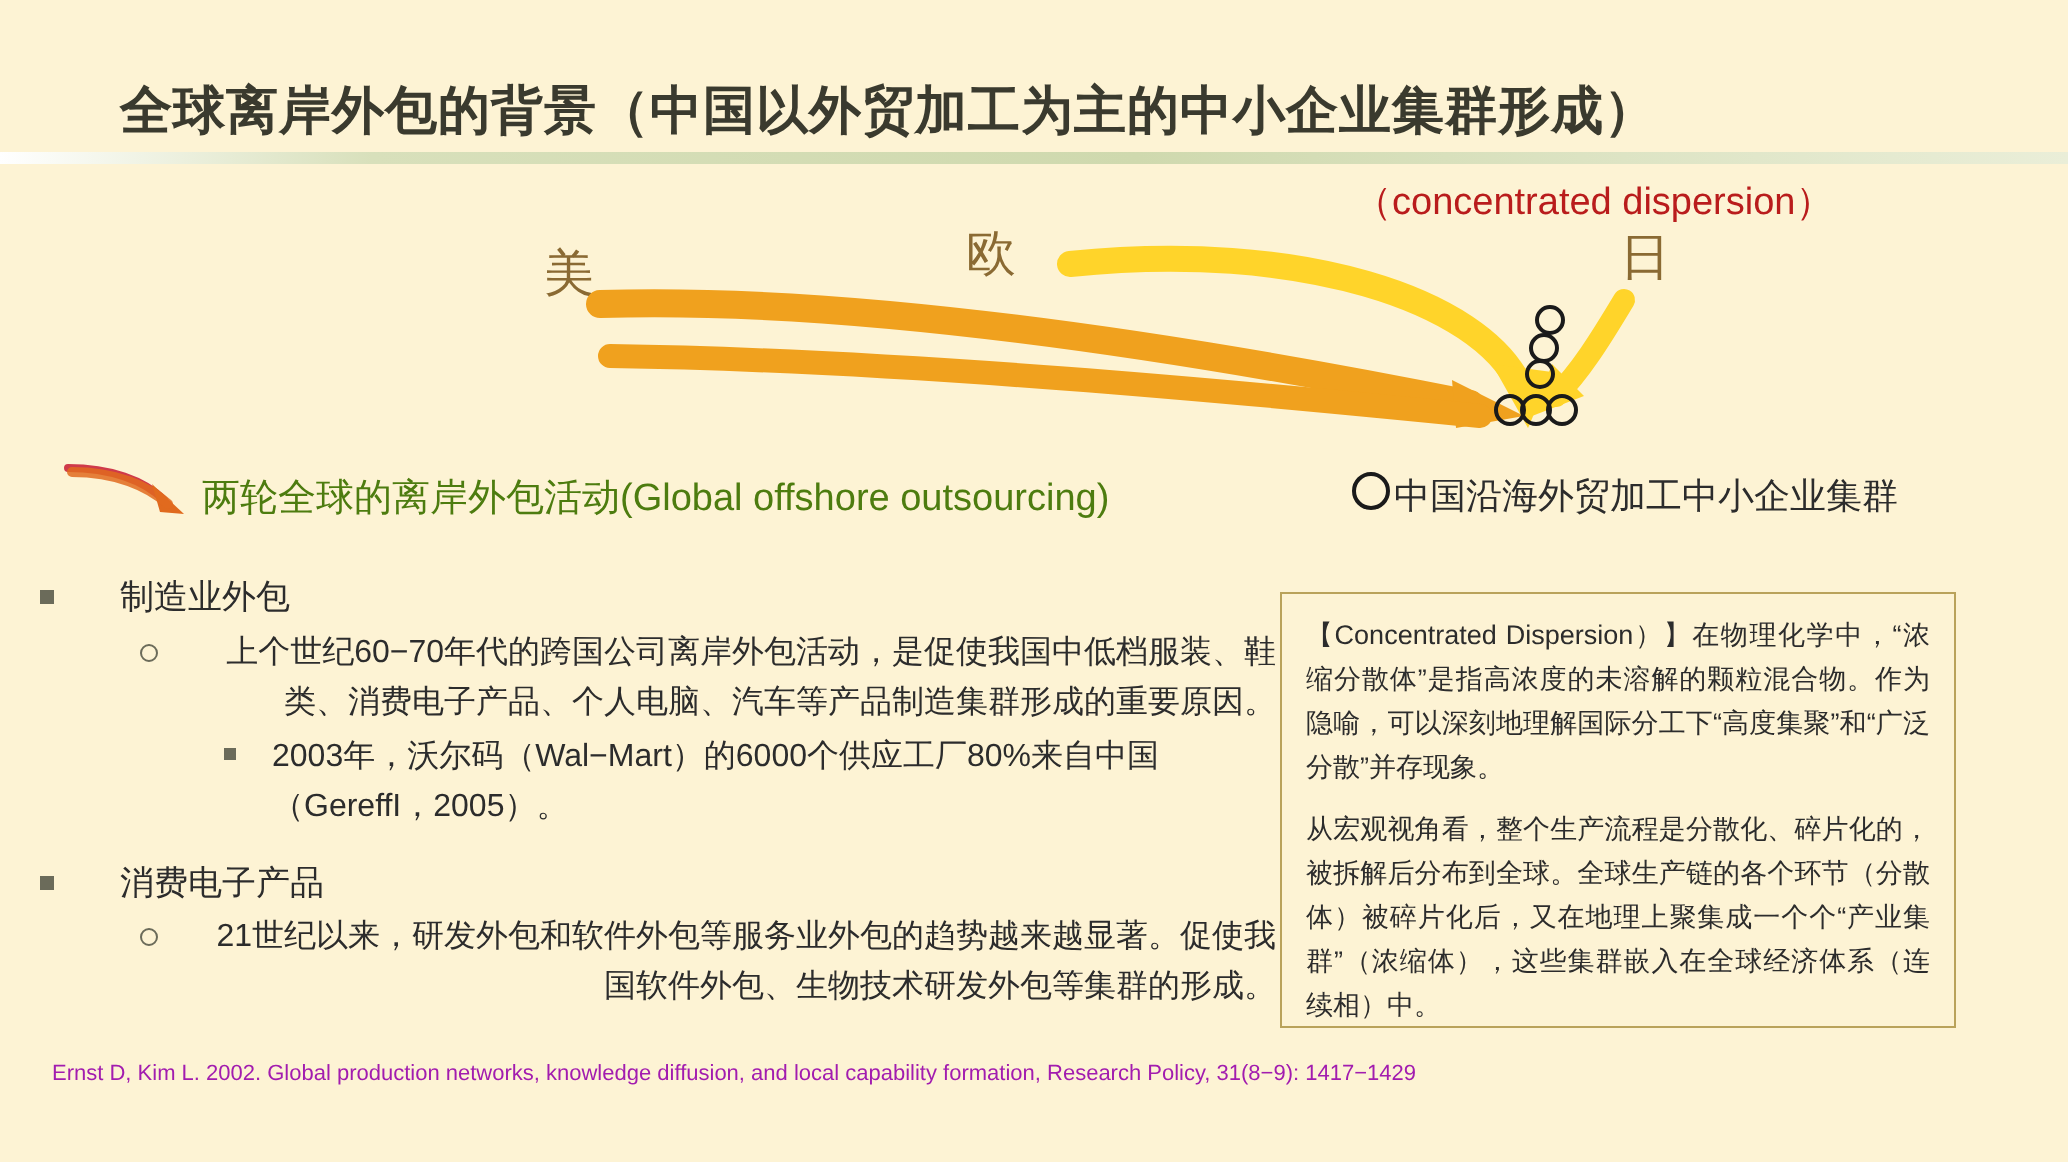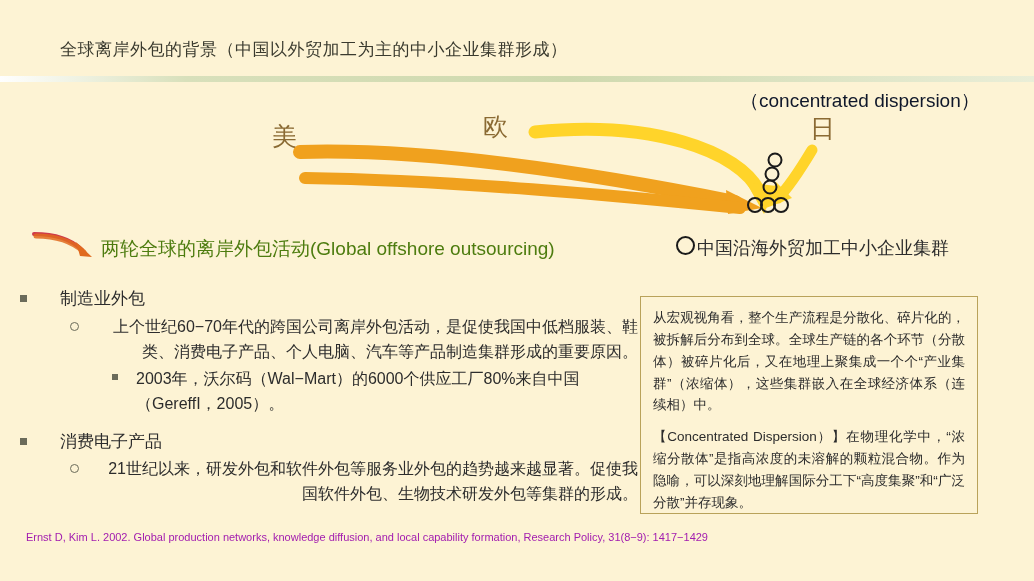--- a/index.html
+++ b/index.html
@@ -19,22 +19,22 @@
     left: 0; top: 0;
     width: 1034px;
     height: 581px;
     background: #fdf3d4;
   }
   
   .title {
     position: absolute;
     left: 60px;
     top: 38px;
-    font-size: 17px;
-    font-weight: normal;
+    font-size: 26px;
+    font-weight: bold;
     color: #3a3a2e;
     letter-spacing: 0.5px;
     white-space: nowrap;
   }
   .title-rule {
     position: absolute;
     left: 0;
     top: 76px;
     width: 1034px;
     height: 6px;
@@ -45,24 +45,24 @@
     position: absolute;
     font-size: 25px;
     color: #8a6a33;
     font-family: "DejaVu Sans", "Liberation Sans", sans-serif;
   }
   #label-us { left: 272px; top: 120px; }
   #label-eu { left: 483px; top: 110px; }
   #label-jp { left: 810px; top: 112px; }
   .concentrated-label {
     position: absolute;
-    left: 740px;
+    left: 677px;
     top: 88px;
     font-size: 19px;
-    color: #0f172a;
+    color: #b91c1c;
     white-space: nowrap;
   }
   
   .arrows {
     position: absolute;
     left: 0; top: 0;
     width: 1034px; height: 581px;
     pointer-events: none;
   }
   .legend-text {
@@ -243,19 +243,19 @@
       <span class="sq"></span>
       <span>消费电子产品</span>
     </div>
     <div class="lvl2">
       <span class="circ"></span>
       <span>21世纪以来，研发外包和软件外包等服务业外包的趋势越来越显著。促使我国软件外包、生物技术研发外包等集群的形成。</span>
     </div>
   </div>
 
   <div class="note-box">
+    <p>【Concentrated Dispersion）】在物理化学中，“浓缩分散体”是指高浓度的未溶解的颗粒混合物。作为隐喻，可以深刻地理解国际分工下“高度集聚”和“广泛分散”并存现象。</p>
     <p>从宏观视角看，整个生产流程是分散化、碎片化的，被拆解后分布到全球。全球生产链的各个环节（分散体）被碎片化后，又在地理上聚集成一个个“产业集群”（浓缩体），这些集群嵌入在全球经济体系（连续相）中。</p>
-    <p>【Concentrated Dispersion）】在物理化学中，“浓缩分散体”是指高浓度的未溶解的颗粒混合物。作为隐喻，可以深刻地理解国际分工下“高度集聚”和“广泛分散”并存现象。</p>
   </div>
 
   <div class="citation">Ernst D, Kim L. 2002. Global production networks, knowledge diffusion, and local capability formation, Research Policy, 31(8−9): 1417−1429</div>
 
 </div>
 
 </body></html>

